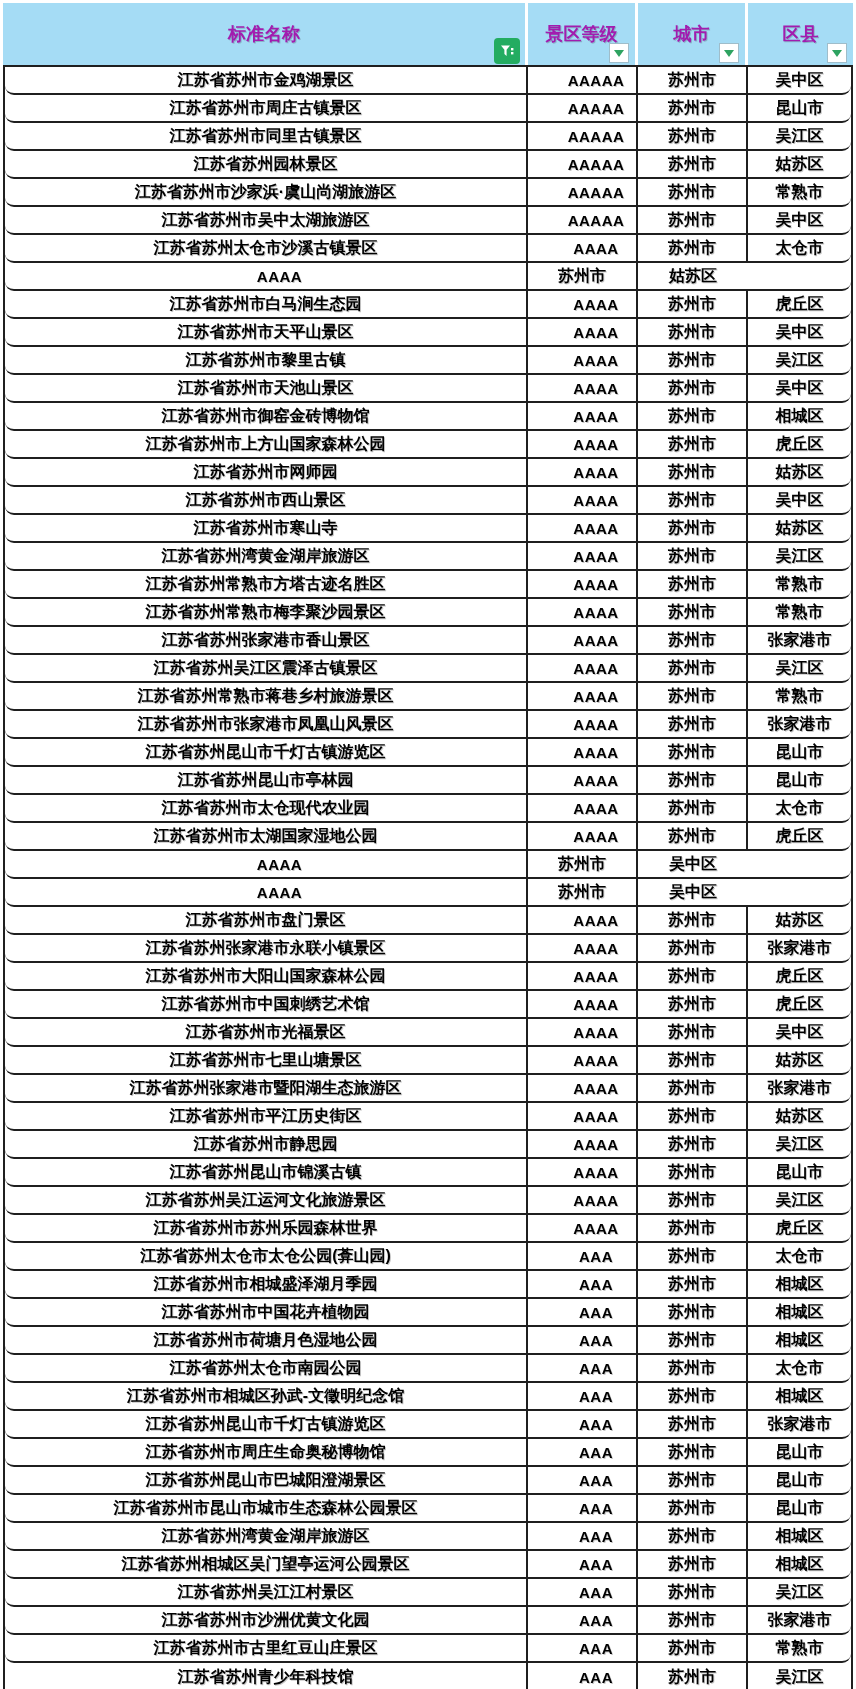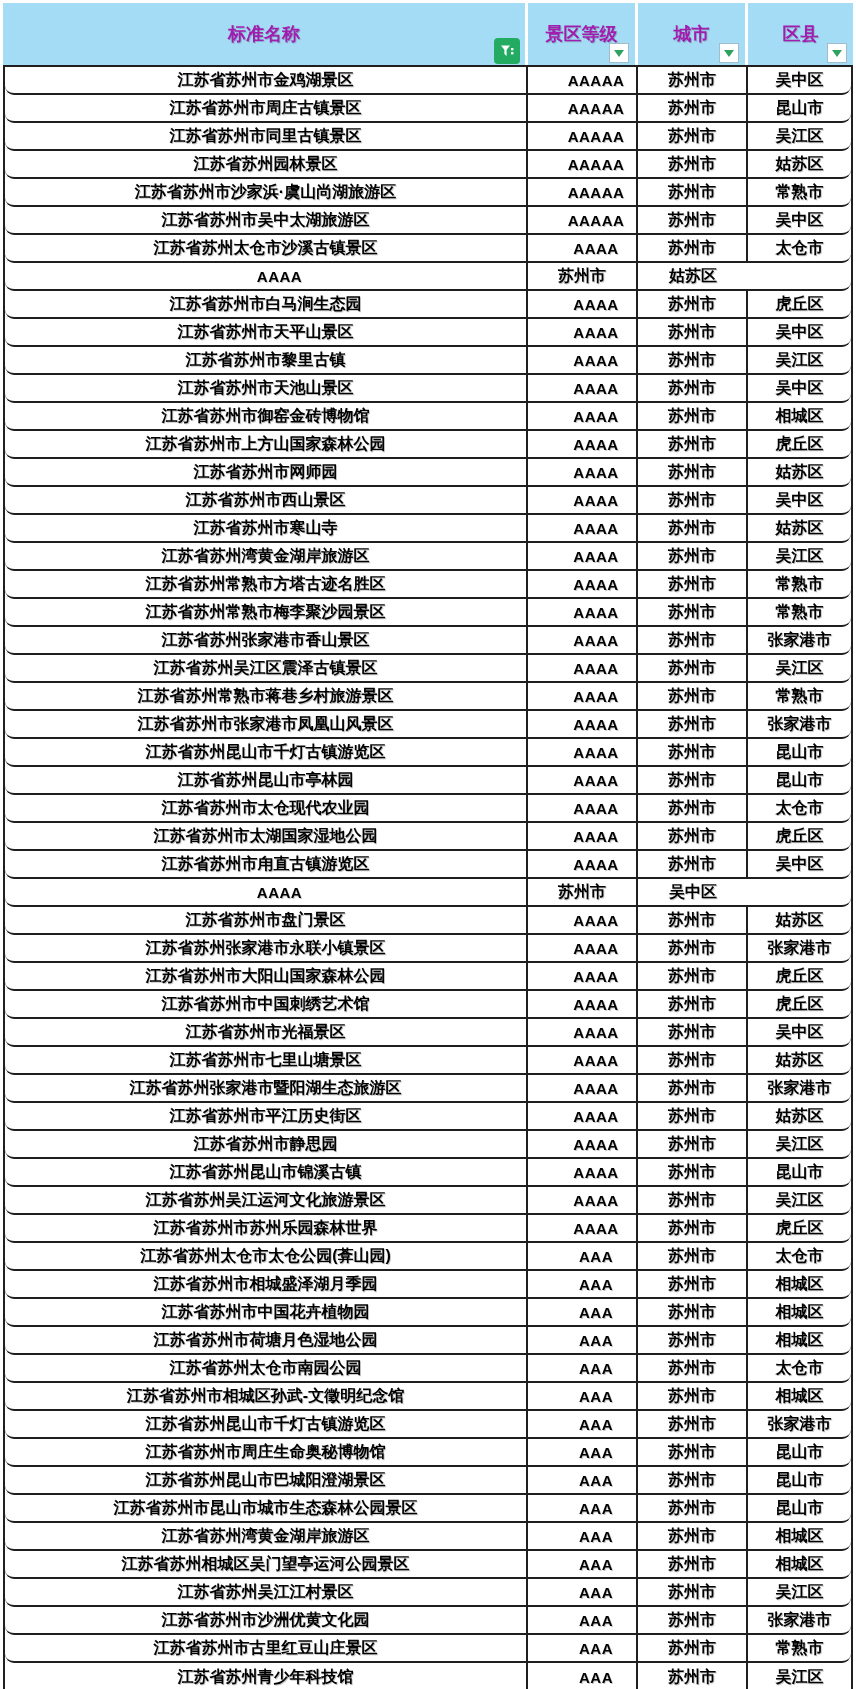--- a/index.html
+++ b/index.html
@@ -300,21 +300,20 @@
   </div>
 
   <div class="trow">
     <div class="td name">江苏省苏州市太湖国家湿地公园</div>
     <div class="td grade">AAAA</div>
     <div class="td city">苏州市</div>
     <div class="td district">虎丘区</div>
   </div>
 
   <div class="trow">
-    <div class="td name">江苏省苏州市甪直古镇游览区</div>
     <div class="td grade">AAAA</div>
     <div class="td city">苏州市</div>
     <div class="td district">吴中区</div>
   </div>
 
   <div class="trow">
     <div class="td grade">AAAA</div>
     <div class="td city">苏州市</div>
     <div class="td district">吴中区</div>
   </div>

